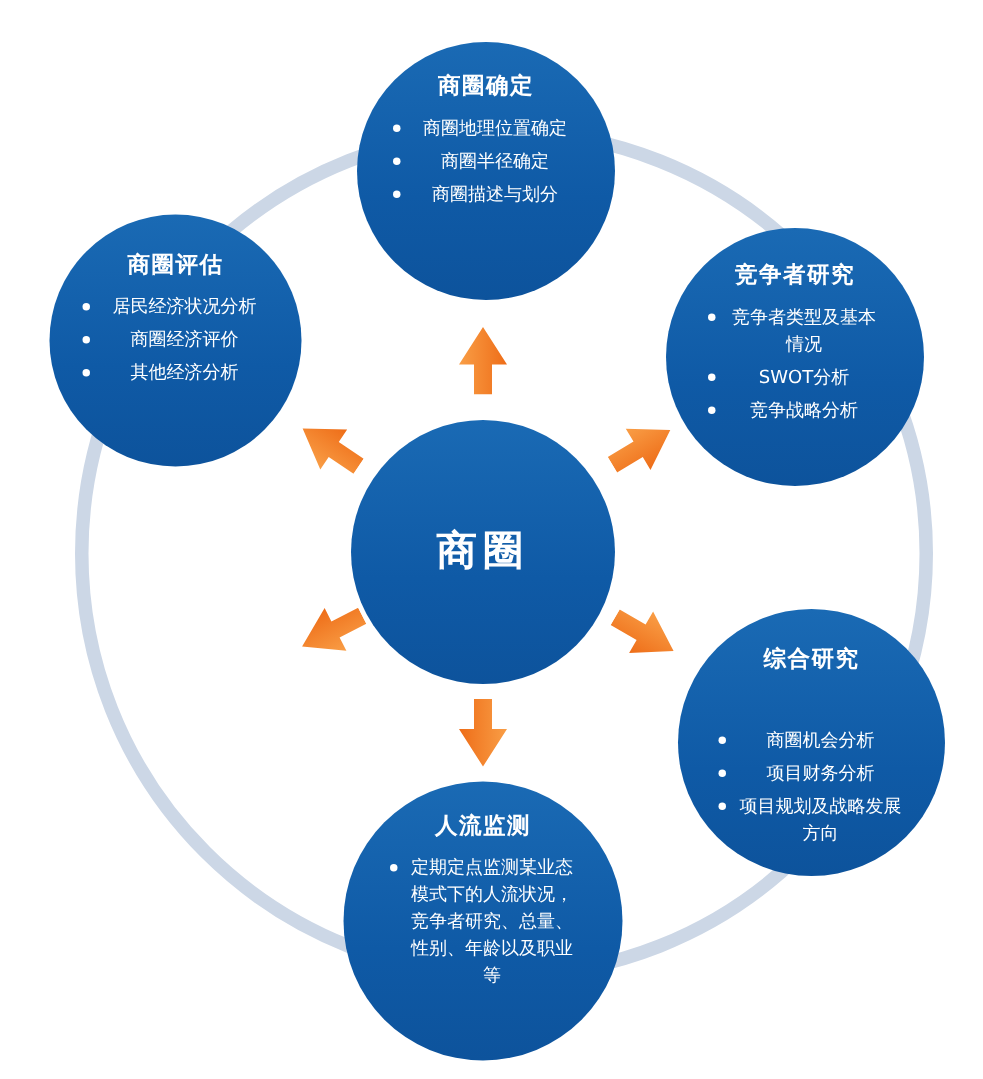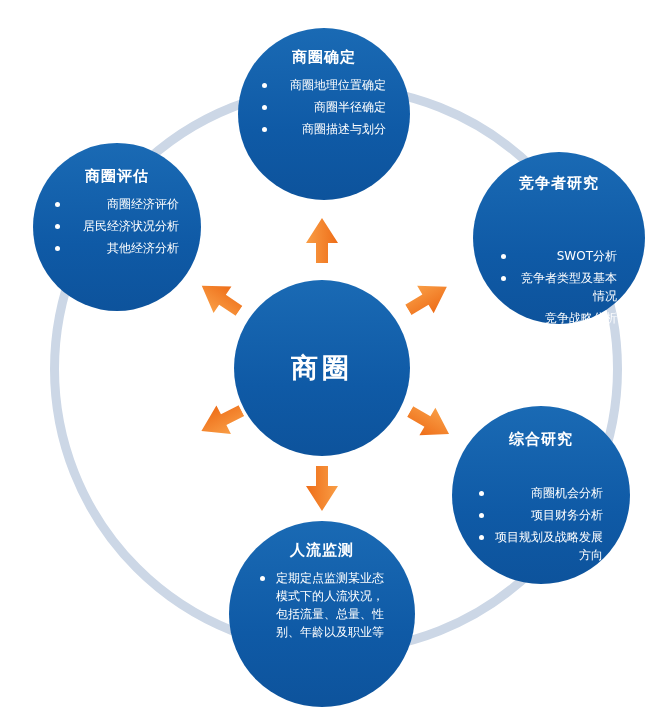--- a/index.html
+++ b/index.html
@@ -15,29 +15,29 @@
   
   .node{
     position:absolute;border-radius:50%;box-sizing:border-box;
     background:linear-gradient(180deg,#1a6ab4 0%,#0f5aa6 60%,#0d539c 100%);
     color:#ffffff;display:flex;flex-direction:column;align-items:center;
     text-align:center;
   }
   .node-title{font-size:15px;font-weight:bold;letter-spacing:1px;}
   .node-bullets{
     list-style:none;margin:9px auto 0;padding:0;width:124px;
-    text-align:right;font-size:12px;line-height:1.5;
+    text-align:center;font-size:12px;line-height:1.5;
   }
   .node-bullets li{position:relative;padding-left:12px;margin-bottom:4px;}
   .node-bullets li::before{
     content:"";position:absolute;left:0;top:7px;width:5px;height:5px;
     border-radius:50%;background:#ffffff;
   }
   .n-top   {left:238px;top:28px; width:172px;height:172px;padding-top:20px;}
-  .n-tr    {left:473px;top:152px;width:172px;height:172px;padding-top:22px;gap:45px;}
+  .n-tr    {left:444px;top:152px;width:172px;height:172px;padding-top:22px;}
   .n-br    {left:452px;top:406px;width:178px;height:178px;padding-top:24px;gap:26px;}
   .n-bottom{left:229px;top:521px;width:186px;height:186px;padding-top:20px;}
   .n-bl    {left:33px; top:390px;width:168px;height:168px;padding-top:24px;}
   .n-tl    {left:33px; top:143px;width:168px;height:168px;padding-top:24px;}
   .n-tr .node-bullets{width:116px;}
   
   .center-node{
     left:234px;top:280px;width:176px;height:176px;justify-content:center;
   }
   .center-title{
@@ -96,45 +96,45 @@
     <ul class="node-bullets">
       <li>商圈地理位置确定</li>
       <li>商圈半径确定</li>
       <li>商圈描述与划分</li>
     </ul>
   </div>
 
   <div class="node n-tr">
     <div class="node-title">竞争者研究</div>
     <ul class="node-bullets">
+      <li>竞争者类型及基本情况</li>
       <li>SWOT分析</li>
-      <li>竞争者类型及基本情况</li>
       <li>竞争战略分析</li>
     </ul>
   </div>
 
   <div class="node n-br">
     <div class="node-title">综合研究</div>
     <ul class="node-bullets">
       <li>商圈机会分析</li>
       <li>项目财务分析</li>
       <li>项目规划及战略发展方向</li>
     </ul>
   </div>
 
   <div class="node n-bottom">
     <div class="node-title">人流监测</div>
     <ul class="node-bullets">
-      <li>定期定点监测某业态模式下的人流状况，包括流量、总量、性别、年龄以及职业等</li>
+      <li>定期定点监测某业态模式下的人流状况，竞争者研究、总量、性别、年龄以及职业等</li>
     </ul>
   </div>
 
 
   <div class="node n-tl">
     <div class="node-title">商圈评估</div>
     <ul class="node-bullets">
+      <li>居民经济状况分析</li>
       <li>商圈经济评价</li>
-      <li>居民经济状况分析</li>
       <li>其他经济分析</li>
     </ul>
   </div>
 
 </div>
 
 </body></html>

